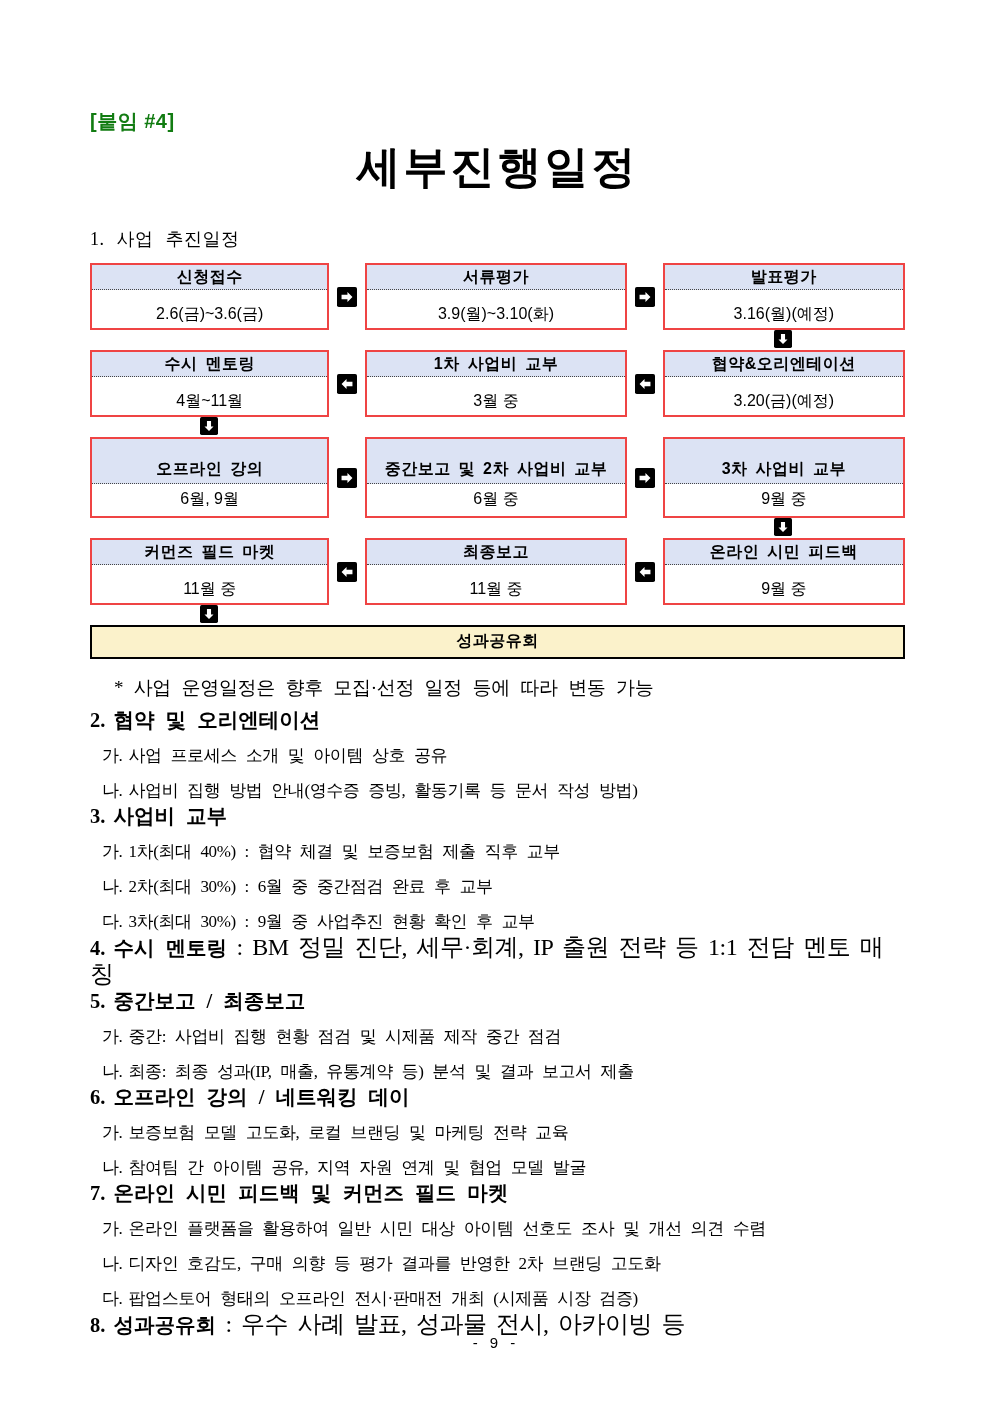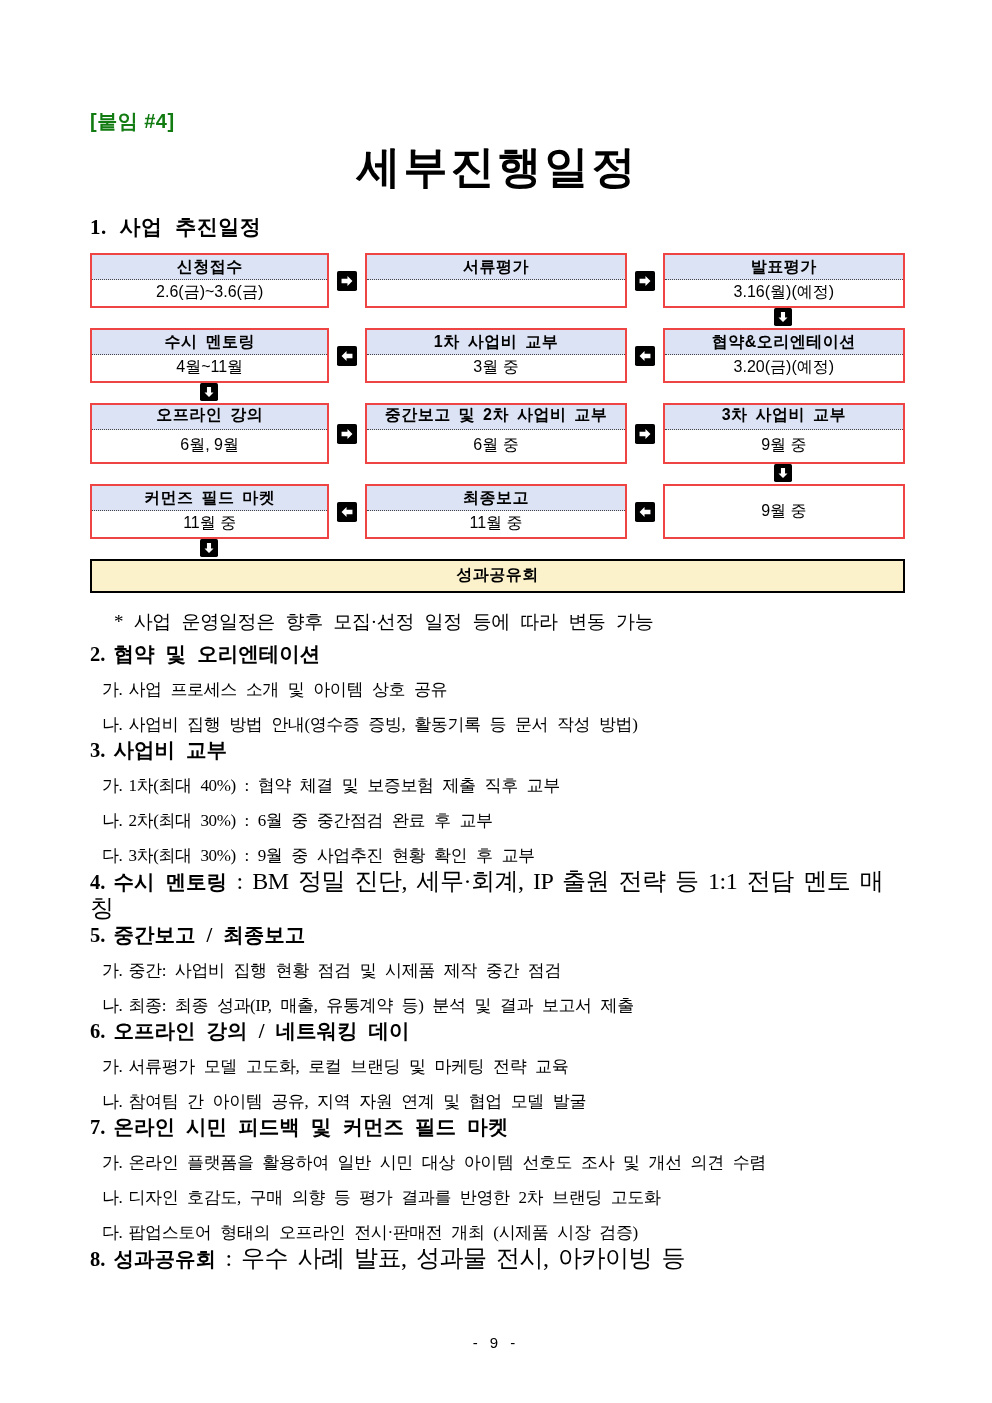--- a/index.html
+++ b/index.html
@@ -19,22 +19,22 @@
     font-family:"Liberation Sans","DejaVu Sans",sans-serif;
     font-weight:800;font-size:20px;color:#127c12;letter-spacing:0.5px;
   }
   .doc-title{
     margin-top:8px;
     text-align:center;
     font-family:"Liberation Sans","DejaVu Sans",sans-serif;
     font-weight:800;font-size:44px;letter-spacing:3px;line-height:1.1;
   }
   .sec1-heading{
-    margin-top:22px;
-    font-weight:700;font-size:21px;word-spacing:7px;letter-spacing:0.5px;
+    margin-top:36px;
+    font-weight:400;font-size:18px;word-spacing:7px;letter-spacing:0.5px;
   }
   
   .flow{margin-top:12px;width:815px;}
   .flow-row,.flow-connector{
     display:grid;
     grid-template-columns:240fr 36px 262fr 36px 243fr;
   }
   .flow-connector{height:20px;}
   .fbox{
     border:2px solid #ef4444;background:#fff;
@@ -46,24 +46,24 @@
     text-align:center;
     font-family:"Liberation Sans","DejaVu Sans",sans-serif;
     font-weight:700;font-size:16px;
     padding:2px 2px 1px;
     letter-spacing:0.5px;word-spacing:3px;
   }
   .fbox .d{
     text-align:center;
     font-family:"Liberation Sans","DejaVu Sans",sans-serif;
     font-size:16px;
-    padding:2px 2px 3px;
+    padding:14px 2px 3px;
     flex:1;display:flex;align-items:center;justify-content:center;
   }
-  .flow-row.tall .t{padding:0 2px 3px;}
+  .flow-row.tall .t{padding:20px 2px 3px;}
   .flow-row.tall .d{padding:5px 2px 6px;}
   .icon-arrow{width:20px;height:20px;align-self:center;justify-self:center;line-height:0;}
   .icon-arrow svg{display:block;}
   .arrow-left svg{transform:scaleX(-1);}
   .arrow-down svg{transform:rotate(90deg);}
   .varrow-left{grid-column:1;}
   .varrow-right{grid-column:5;}
   .flow-final{
     border:2px solid #000;background:#fbf2cb;
     text-align:center;
@@ -116,20 +116,21 @@
         <div class="d">2.6(금)~3.6(금)</div>
       </div>
       <div class="icon-arrow">
           <svg width="20" height="20" viewBox="0 0 22 22">
             <rect width="22" height="22" rx="2" fill="#000"></rect>
             <path d="M5 8.5 h6.5 V5.5 L17 11 l-5.5 5.5 v-3 H5 z" fill="#fff"></path>
           </svg>
         </div>
       <div class="fbox">
         <div class="t">서류평가</div>
+        <div class="d">3.9(월)~3.10(화)</div>
       </div>
       <div class="icon-arrow">
           <svg width="20" height="20" viewBox="0 0 22 22">
             <rect width="22" height="22" rx="2" fill="#000"></rect>
             <path d="M5 8.5 h6.5 V5.5 L17 11 l-5.5 5.5 v-3 H5 z" fill="#fff"></path>
           </svg>
         </div>
       <div class="fbox">
         <div class="t">발표평가</div>
         <div class="d">3.16(월)(예정)</div>
@@ -232,20 +233,21 @@
         <div class="t">최종보고</div>
         <div class="d">11월 중</div>
       </div>
       <div class="icon-arrow arrow-left">
           <svg width="20" height="20" viewBox="0 0 22 22">
             <rect width="22" height="22" rx="2" fill="#000"></rect>
             <path d="M5 8.5 h6.5 V5.5 L17 11 l-5.5 5.5 v-3 H5 z" fill="#fff"></path>
           </svg>
         </div>
       <div class="fbox">
+        <div class="t">온라인 시민 피드백</div>
         <div class="d">9월 중</div>
       </div>
     </div>
 
     <div class="flow-connector">
       <div class="icon-arrow arrow-down varrow-left">
           <svg width="18" height="18" viewBox="0 0 22 22">
             <rect width="22" height="22" rx="2" fill="#000"></rect>
             <path d="M5 8.5 h6.5 V5.5 L17 11 l-5.5 5.5 v-3 H5 z" fill="#fff"></path>
           </svg>
@@ -302,21 +304,21 @@
       <div class="sec-item">
         <span class="item-label">나.</span><span>최종: 최종 성과(IP, 매출, 유통계약 등) 분석 및 결과 보고서 제출</span>
       </div>
     </div>
 
     <div class="section">
       <div class="sec-heading">
         <span class="sec-num">6.</span><span class="sec-title">오프라인 강의 / 네트워킹 데이</span>
       </div>
       <div class="sec-item">
-        <span class="item-label">가.</span><span>서류평가 모델 고도화, 로컬 브랜딩 및 마케팅 전략 교육</span>
+        <span class="item-label">가.</span><span>보증보험 모델 고도화, 로컬 브랜딩 및 마케팅 전략 교육</span>
       </div>
       <div class="sec-item">
         <span class="item-label">나.</span><span>참여팀 간 아이템 공유, 지역 자원 연계 및 협업 모델 발굴</span>
       </div>
     </div>
 
     <div class="section">
       <div class="sec-heading">
         <span class="sec-num">7.</span><span class="sec-title">온라인 시민 피드백 및 커먼즈 필드 마켓</span>
       </div>

